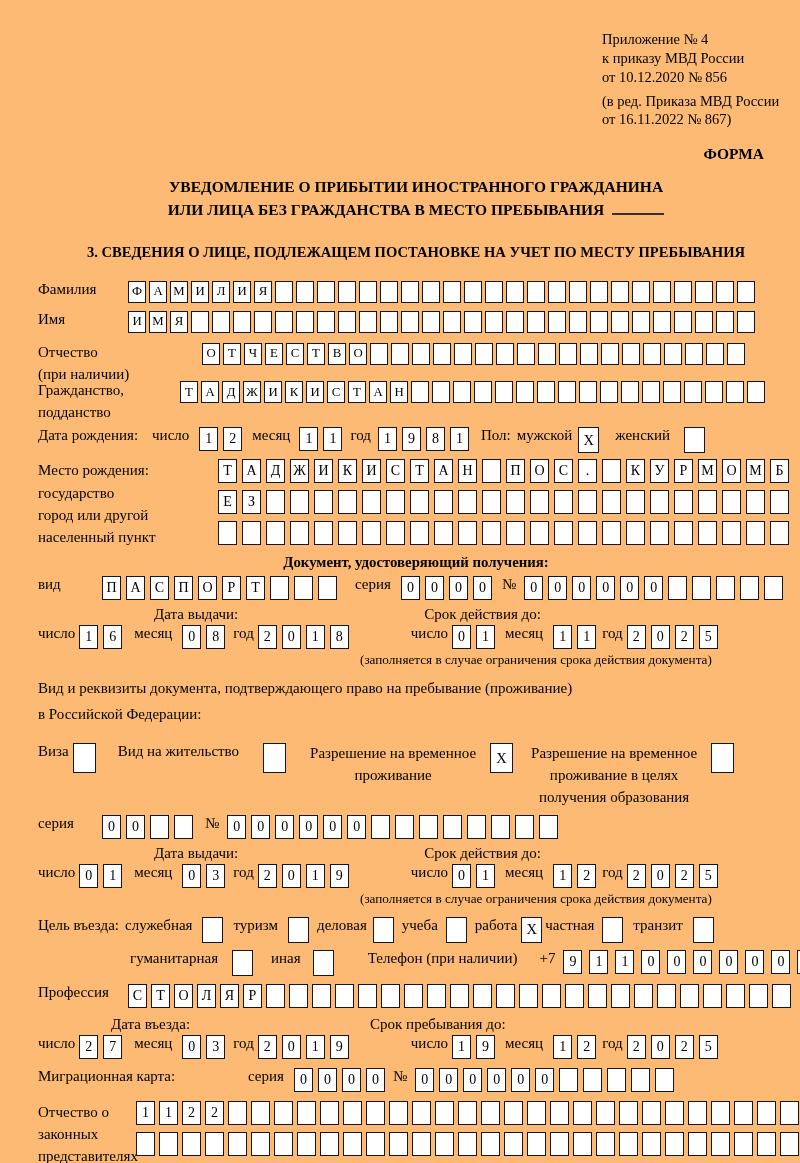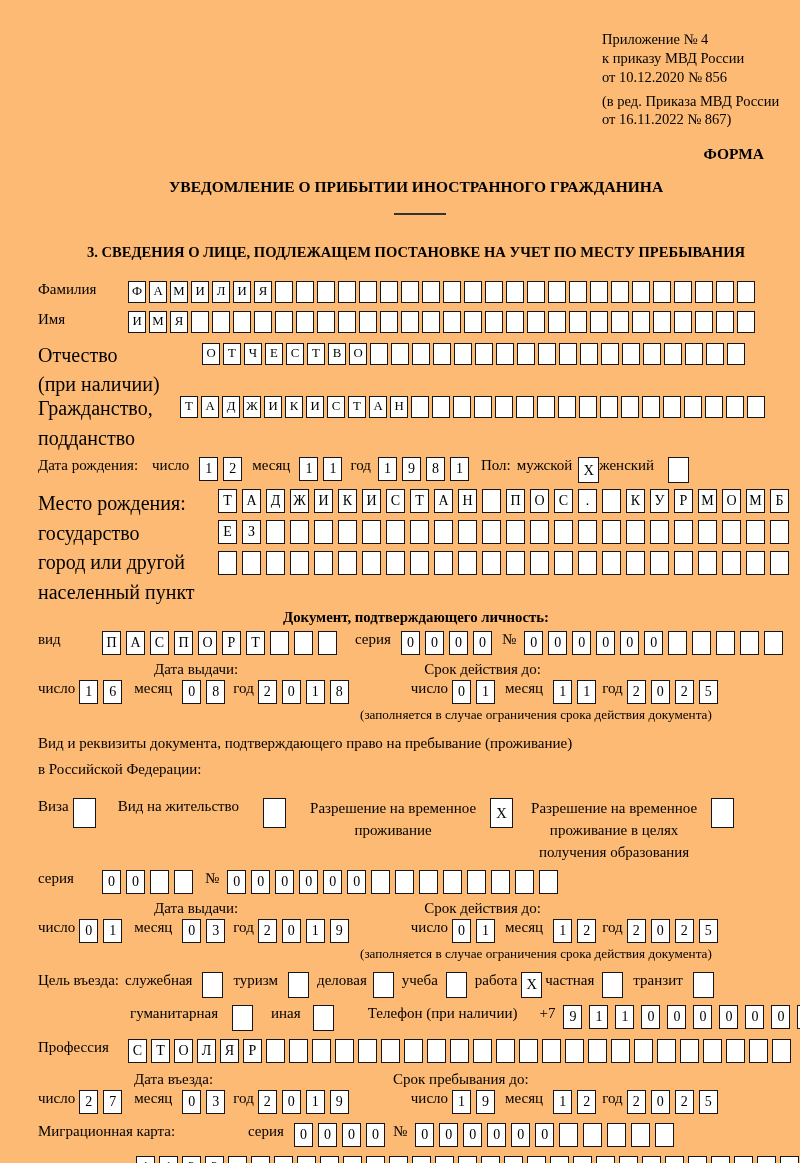--- a/index.html
+++ b/index.html
@@ -18,41 +18,41 @@
   .boxes{display:flex;gap:3px;flex:0 0 auto;}
   .cb{flex:0 0 auto;width:16px;height:20px;border:1.6px solid #161616;display:flex;
       align-items:center;justify-content:center;font-size:12.8px;background:#fff;}
   .lg .cb{width:17px;height:22px;font-size:14px;}
   .wide{gap:5px;}
   .ph{gap:7px;}
   .chk{flex:0 0 auto;width:19px;height:24px;border:1.6px solid #161616;display:inline-flex;
        align-items:center;justify-content:center;font-size:14.5px;background:#fff;}
   .chk.big{width:21px;height:28px;}
   .ctr{text-align:center;font-size:15px;line-height:1.45;}
-  .labcol div{font-size:20px;line-height:1.48;}
+  .labcol div{font-size:15px;line-height:1.48;}
   .stack>.boxes{margin-bottom:7px;}
 </style>
 </head>
 <body>
 
 <div class="page">
 
   <div class="hdr">
     <div>Приложение № 4</div>
     <div>к приказу МВД России</div>
     <div>от 10.12.2020 № 856</div>
     <div class="ed">(в ред. Приказа МВД России</div>
     <div>от 16.11.2022 № 867)</div>
   </div>
 
   <div class="forma">ФОРМА</div>
 
   <div class="title">
     <div>УВЕДОМЛЕНИЕ О ПРИБЫТИИ ИНОСТРАННОГО ГРАЖДАНИНА</div>
-    <div><span class="blank"></span></div>
+    <div><span>ИЛИ ЛИЦА БЕЗ ГРАЖДАНСТВА В МЕСТО ПРЕБЫВАНИЯ</span><span class="blank"></span></div>
   </div>
 
   <div class="sec">3. СВЕДЕНИЯ О ЛИЦЕ, ПОДЛЕЖАЩЕМ ПОСТАНОВКЕ НА УЧЕТ ПО МЕСТУ ПРЕБЫВАНИЯ</div>
 
   <div class="row" style="margin-top:20px">
     <span class="lbl" style="width:90px">Фамилия</span>
     <div class="boxes">
         <span class="cb">Ф</span>
         <span class="cb">А</span>
         <span class="cb">М</span>
@@ -209,21 +209,21 @@
     <span class="lbl" style="margin-left:8px">год</span>
     <div class="boxes lg wide" style="margin-left:7px">
         <span class="cb">1</span>
         <span class="cb">9</span>
         <span class="cb">8</span>
         <span class="cb">1</span>
       </div>
     <span class="lbl" style="margin-left:12px">Пол:</span>
     <span class="lbl" style="margin-left:6px">мужской</span>
     <span class="chk" style="margin-left:6px">X</span>
-    <span class="lbl" style="">женский</span>
+    <span class="lbl" style="margin-left:16px">женский</span>
     <span class="chk" style="margin-left:14px"></span>
   </div>
 
   <div class="row top" style="margin-top:6px">
     <span class="labcol" style="width:180px;flex:0 0 auto">
       <div>Место рождения:</div>
       <div>государство</div>
       <div>город или другой</div>
       <div>населенный пункт</div>
     </span>
@@ -302,21 +302,21 @@
           <span class="cb"></span>
           <span class="cb"></span>
           <span class="cb"></span>
           <span class="cb"></span>
           <span class="cb"></span>
           <span class="cb"></span>
         </div>
     </div>
   </div>
 
-  <div class="sec" style="margin-top:2px;font-size:14.8px">Документ, подтверждающего личность:</div>
+  <div class="sec" style="margin-top:2px;font-size:14.8px">Документ, удостоверяющий получения:</div>
 
   <div class="row" style="margin-top:5px">
     <span class="lbl" style="width:64px">вид</span>
     <div class="boxes lg wide">
         <span class="cb">П</span>
         <span class="cb">А</span>
         <span class="cb">С</span>
         <span class="cb">П</span>
         <span class="cb">О</span>
         <span class="cb">Р</span>
@@ -552,21 +552,21 @@
         <span class="cb"></span>
         <span class="cb"></span>
         <span class="cb"></span>
         <span class="cb"></span>
         <span class="cb"></span>
         <span class="cb"></span>
       </div>
   </div>
 
   <div class="row" style="margin-top:8px">
-    <span class="lbl" style="margin-left:96px">Дата въезда:</span>
+    <span class="lbl" style="margin-left:73px">Дата въезда:</span>
     <span class="lbl" style="margin-left:180px">Срок пребывания до:</span>
   </div>
 
   <div class="row" style="margin-top:2px">
     <span class="lbl">число</span>
     <div class="boxes lg wide" style="margin-left:4px">
         <span class="cb">2</span>
         <span class="cb">7</span>
       </div>
     <span class="lbl" style="margin-left:12px">месяц</span>
@@ -620,21 +620,21 @@
         <span class="cb"></span>
         <span class="cb"></span>
         <span class="cb"></span>
         <span class="cb"></span>
         <span class="cb"></span>
       </div>
   </div>
 
   <div class="row top" style="margin-top:9px">
     <span class="labcol" style="width:96px;flex:0 0 auto;font-size:14.6px">
-      <div>Сведения о</div>
+      <div>Отчество о</div>
       <div>законных</div>
       <div>представителях</div>
       <div>(родителях,</div>
 
     </span>
     <div class="stack" style="margin-left:2px">
       <div class="boxes lg" style="gap:4px">
           <span class="cb">1</span>
           <span class="cb">1</span>
           <span class="cb">2</span>

